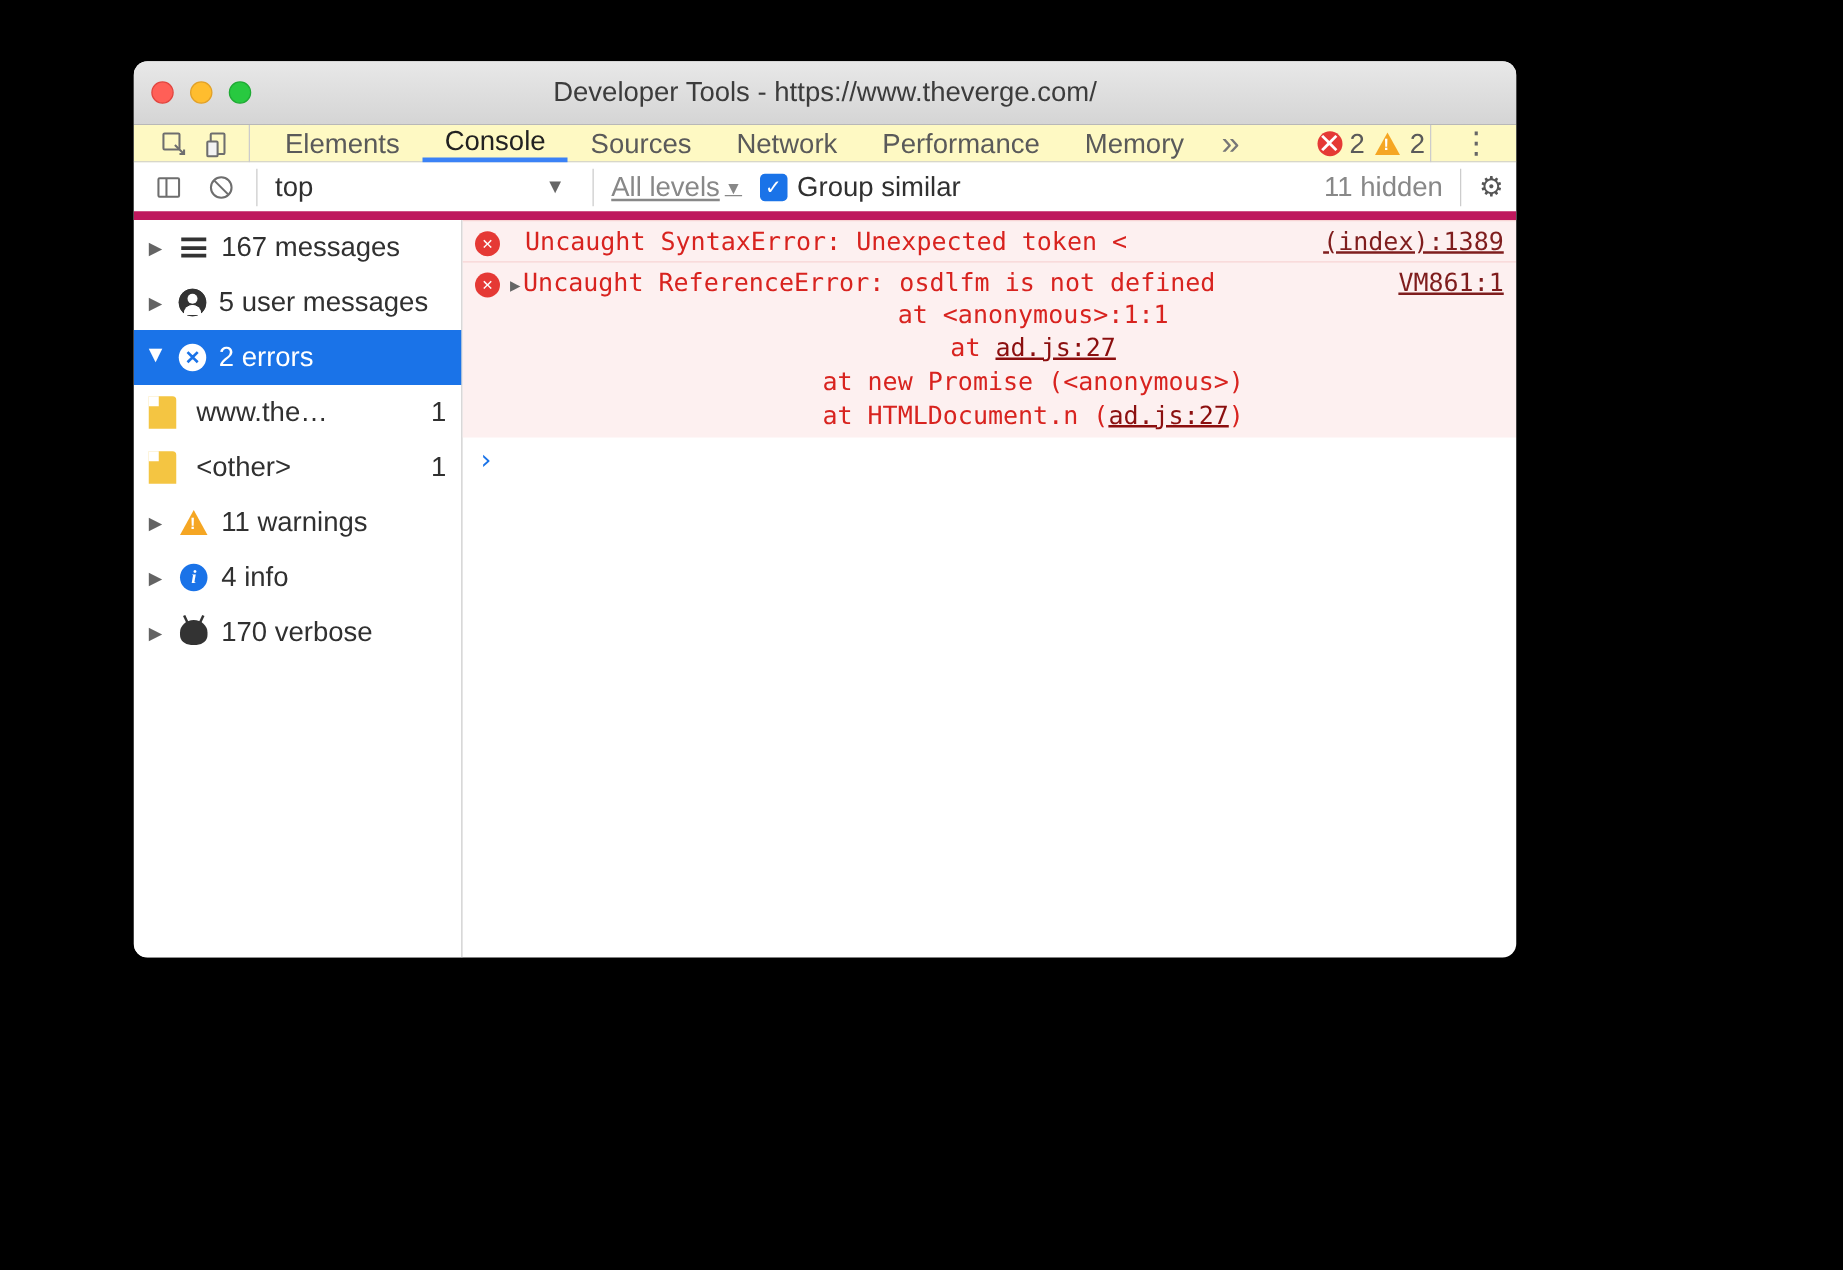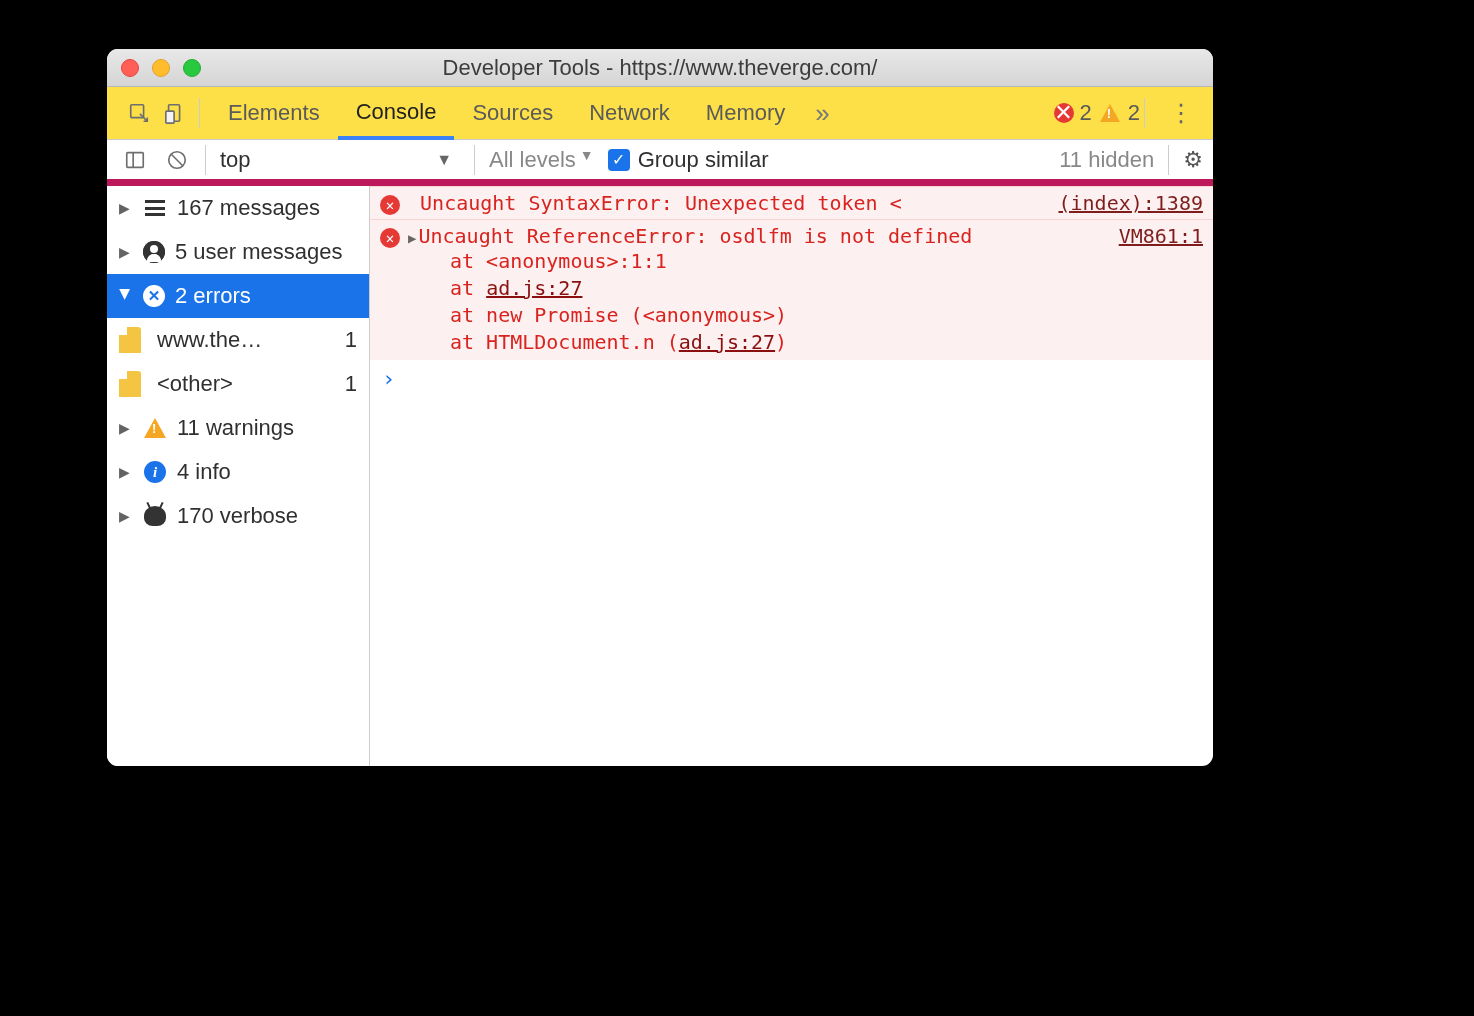--- a/index.html
+++ b/index.html
@@ -19,45 +19,45 @@
     width: 1106px;
     height: 717px;
     background: #fff;
     border-radius: 11px;
     box-shadow: 0 8px 40px rgba(0,0,0,0.55);
     overflow: hidden;
     display: flex;
     flex-direction: column;
   }
   .titlebar {
-    height: 38px;
+    height: 51px;
     background: linear-gradient(#e8e8e8,#d5d5d5);
     display: flex;
     align-items: center;
     position: relative;
     border-bottom: 1px solid #b8b8b8;
   }
   .traffic { display: flex; gap: 13px; margin-left: 14px; }
   .dot { width: 18px; height: 18px; border-radius: 50%; }
   .dot.red { background:#ff5f57; border:1px solid #e24640;}
   .dot.yellow { background:#ffbd2e; border:1px solid #e2a127;}
   .dot.green { background:#28c940; border:1px solid #1fab34;}
   .titletext {
     position:absolute; left:0; right:0; text-align:center;
     font-size:22px; color:#3c3c3c;
   }
   
   .tabbar {
-    height: 53px;
+    height: 30px;
     border-bottom: 1px solid #ccc;
     display: flex;
     align-items: center;
     padding: 0 6px 0 16px;
     gap: 0;
-    background:#fde047;
+    background:#fef9c3;
   }
   .tb-icon {
     width: 32px; height: 32px;
     display:flex;align-items:center;justify-content:center;
     color:#6e6e6e;
     margin-right: 4px;
   }
   .tb-icon svg { width:22px; height:22px; stroke:currentColor; fill:none; stroke-width:1.8; }
   .tb-sep { width:1px; height:30px; background:#ccc; margin:0 10px 0 4px;}
   .tab {
@@ -107,21 +107,21 @@
     padding-right:8px; color:#303030;
   }
   .context-select .chev {font-size:16px;color:#666;}
   .sep-v {width:1px;height:30px;background:#ccc;}
   .filter-input {
     width:220px; height:32px;
     border:1px solid #c8c8c8; border-radius:2px;
     padding:0 8px; font-size:20px; color:#999;
     display:flex;align-items:center;
   }
-  .levels{display:flex;gap:4px;color:#888;}
+  .levels{display:flex;align-items:center;gap:4px;color:#888;text-decoration:underline;}
   .checkbox{width:22px;height:22px;border-radius:4px;background:#1a73e8;color:#fff;display:flex;align-items:center;justify-content:center;font-size:16px;}
   .hidden-count{color:#888;}
   .gear{font-size:22px;color:#555;}
   
   .main{flex:1;display:flex;overflow:hidden;}
   .sidebar{
     width:263px; border-right:1px solid #ccc;
     background:#fff;
     font-size:22px;
   }
@@ -147,21 +147,21 @@
     position:relative;
   }
   .warn-tri::after{content:"!";position:absolute;left:-3px;top:3px;font-size:13px;color:#fff;font-weight:bold;}
   .info-circ{width:22px;height:22px;border-radius:50%;background:#1a73e8;color:#fff;display:flex;align-items:center;justify-content:center;font-family:Georgia,serif;font-style:italic;font-size:15px;font-weight:bold;}
   
   .console{flex:1;overflow:auto;font-family:Menlo,Consolas,monospace;font-size:20px;}
   .msg{border-top:1px solid #f8d4d4;background:#fdf0f0;padding:4px 10px 4px 10px;color:#d8231f;position:relative;}
   .msg .src{float:right;color:#7f1d1d;text-decoration:underline;font-family:Menlo,monospace;}
   .msg .err-ic{display:inline-block;width:20px;height:20px;border-radius:50%;background:#e53935;color:#fff;font-size:14px;text-align:center;line-height:20px;margin-right:8px;vertical-align:middle;}
   .msg .exp-tri{display:inline-block;font-size:14px;color:#666;margin-right:2px;}
-  .stack{padding-left:70px;line-height:1.35;}
+  .stack{padding-left:70px;line-height:1.35;text-align:center;}
   .stack .u{text-decoration:underline;color:#8b0f0f;}
   .prompt{padding:6px 12px;color:#1a73e8;font-size:22px;}
   
   .hamburger{display:inline-block;width:20px;height:16px;border-top:3px solid #333;border-bottom:3px solid #333;position:relative;}
   .hamburger::before{content:"";position:absolute;left:0;top:4px;width:20px;height:3px;background:#333;}
   .person{width:22px;height:22px;border-radius:50%;background:#333;position:relative;}
   .person::before{content:"";position:absolute;width:8px;height:8px;border-radius:50%;background:#fff;left:7px;top:4px;}
   .person::after{content:"";position:absolute;width:14px;height:8px;border-radius:7px 7px 0 0;background:#fff;left:4px;top:13px;}
   .bug{width:22px;height:20px;background:#333;border-radius:50% 50% 40% 40%;position:relative;}
   .bug::before,.bug::after{content:"";position:absolute;width:2px;height:8px;background:#333;top:-4px;}
@@ -193,20 +193,21 @@
       <svg viewBox="0 0 24 24">
           <rect x="5" y="3" width="12" height="18" rx="1"></rect>
           <rect x="2" y="10" width="9" height="13" rx="1" fill="#f3f3f3"></rect>
         </svg>
     </div>
     <div class="tb-sep"></div>
     <div class="tab">Elements</div>
     <div class="tab active">Console</div>
     <div class="tab">Sources</div>
     <div class="tab">Network</div>
+    <div class="tab">Performance</div>
     <div class="tab">Memory</div>
     <div class="more-tabs">»</div>
     <div class="spacer"></div>
     <div class="status-counts">
       <span class="circ err">✕</span>
       <span>2</span>
       <span class="tri-warn"></span>
       <span>2</span>
     </div>
     <div class="tb-sep"></div>

